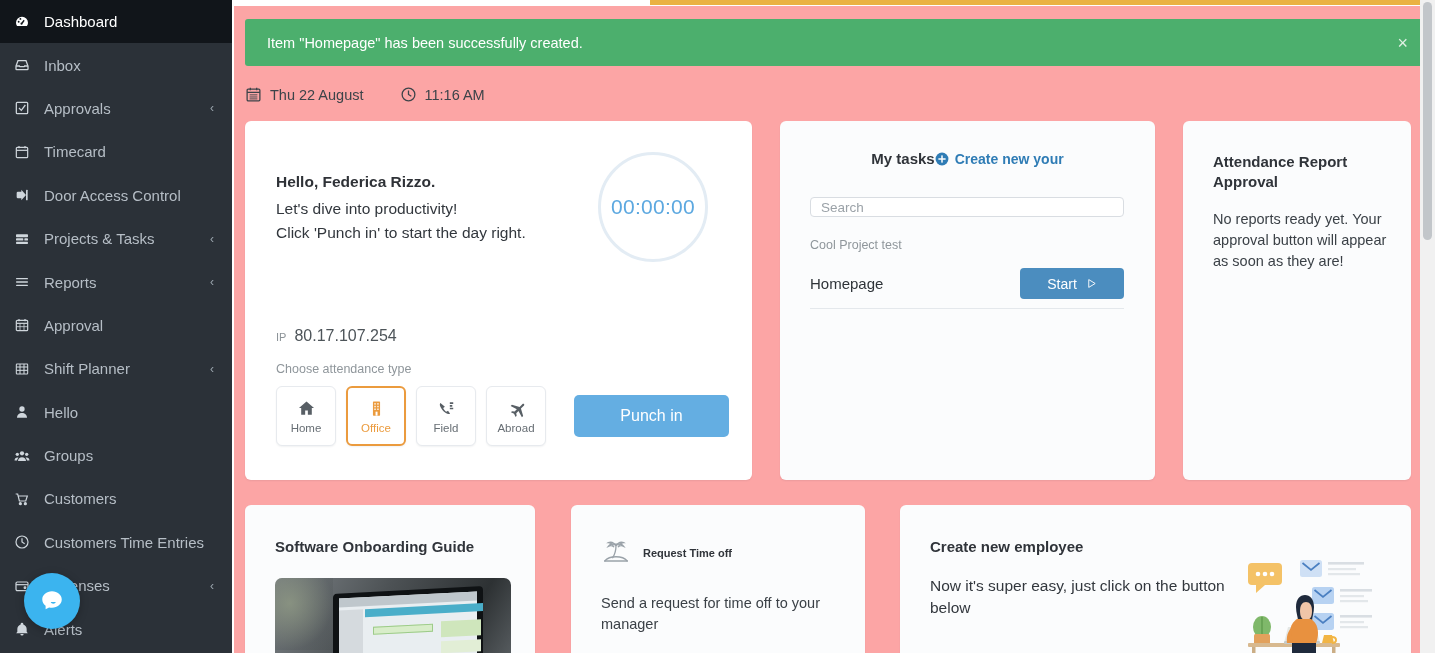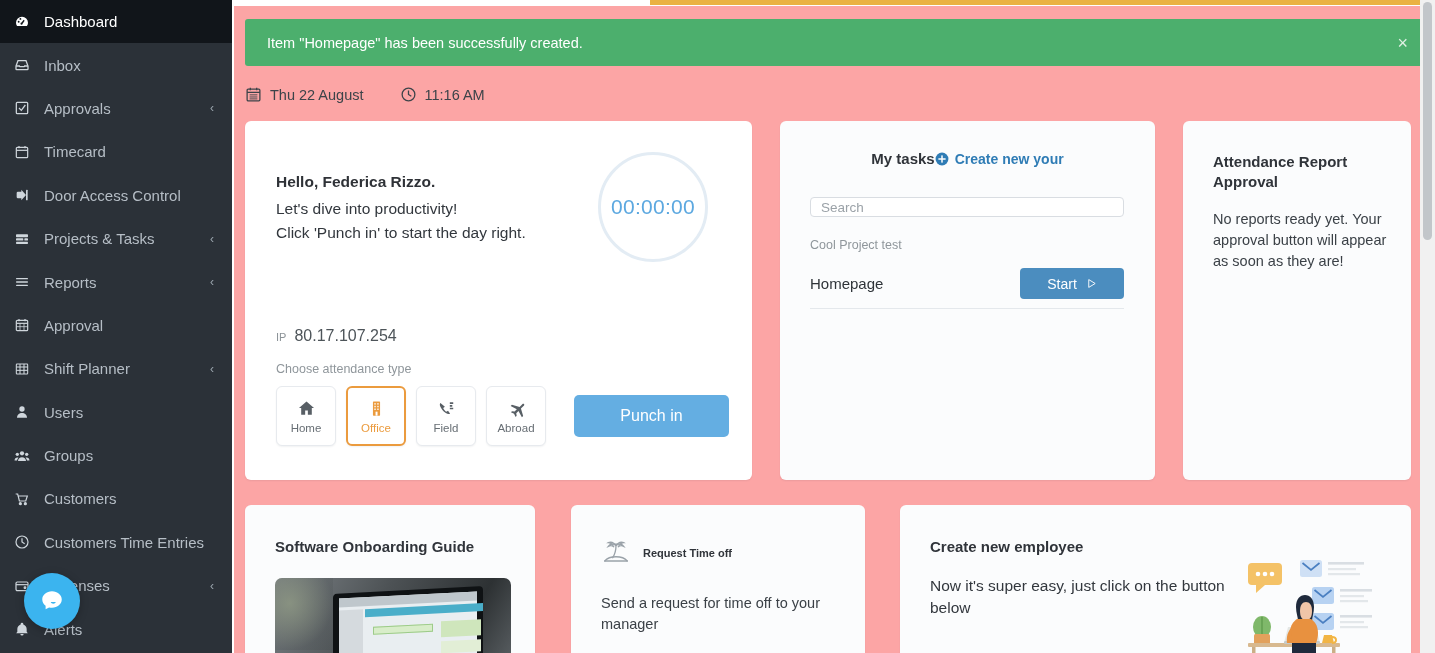--- a/index.html
+++ b/index.html
@@ -335,21 +335,21 @@
         <span class="nav-label">Shift Planner</span>
         <span class="nav-caret">‹</span>
       </div>
       <div class="nav-item">
         <span class="nav-icon">
           <svg class="ic" width="16" height="16" viewBox="0 0 24 24" fill="#cfd6dc">
             <circle cx="12" cy="7.5" r="4"></circle>
             <path d="M4.5 20.5c0-4.2 3.4-7 7.5-7s7.5 2.8 7.5 7z"></path>
           </svg>
         </span>
-        <span class="nav-label">Users</span>
+        <span class="nav-label">Hello</span>
       </div>
       <div class="nav-item">
         <span class="nav-icon">
           <svg class="ic" width="16" height="16" viewBox="0 0 24 24" fill="#cfd6dc">
             <circle cx="12" cy="8" r="3.2"></circle>
             <circle cx="5" cy="9.5" r="2.5"></circle>
             <circle cx="19" cy="9.5" r="2.5"></circle>
             <path d="M6 19.5c0-3.3 2.7-5.5 6-5.5s6 2.2 6 5.5z"></path>
             <path d="M.8 18.8c0-2.7 1.9-4.4 4.2-4.4 .6 0 1.2.1 1.7.3-1.2 1-2 2.5-2.2 4.1z"></path>
             <path d="M23.2 18.8c0-2.7-1.9-4.4-4.2-4.4-.6 0-1.2.1-1.7.3 1.2 1 2 2.5 2.2 4.1z"></path>

